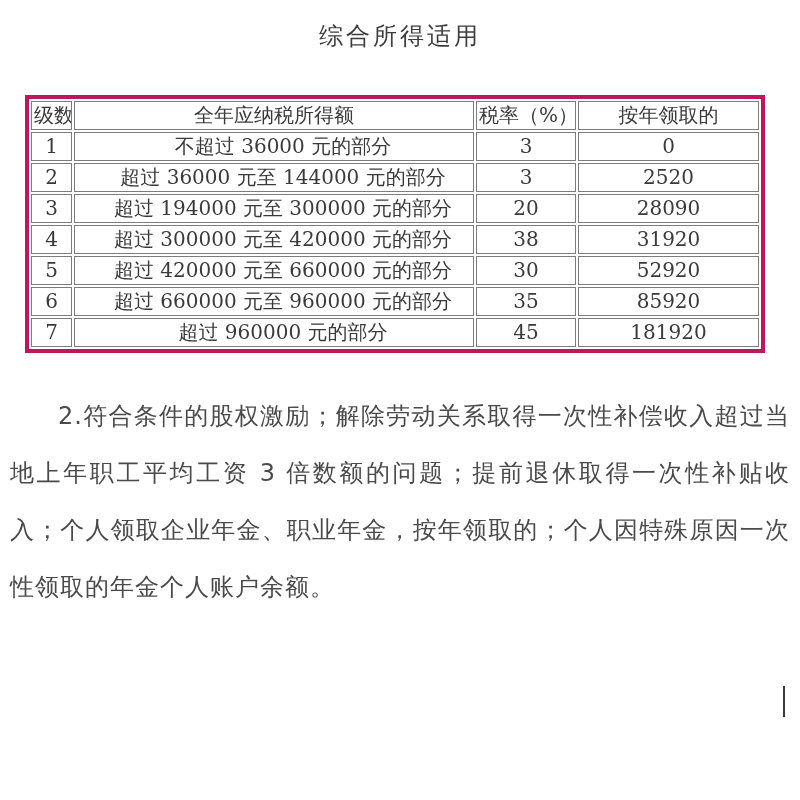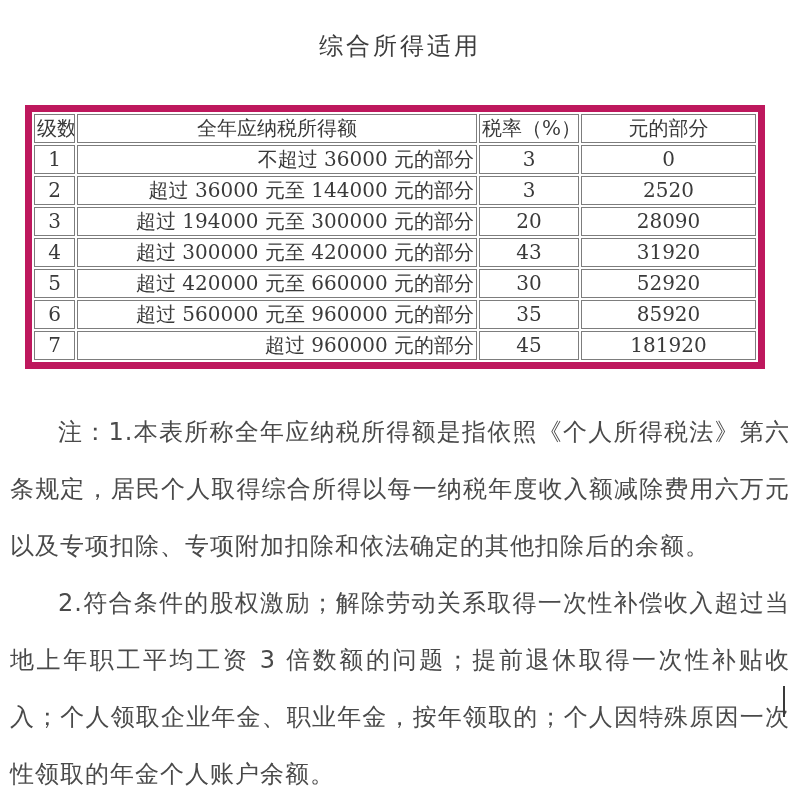--- a/index.html
+++ b/index.html
@@ -6,53 +6,53 @@
   html, body { margin: 0; padding: 0; }
   body {
     width: 800px;
     height: 800px;
     background: #ffffff;
     position: relative;
     overflow: hidden;
     font-family: "Liberation Sans", sans-serif;
   }
   .page-title {
-    margin: 30px 0 0 0;
+    margin: 20px 0 0 0;
     text-align: center;
     font-family: "DejaVu Serif", "Liberation Serif", serif;
     font-weight: normal;
     font-size: 24px;
     letter-spacing: 3px;
     color: #3d3d3d;
   }
   table.tax-table {
     margin: 43px 0 0 25px;
     width: 740px;
     table-layout: fixed;
     border-collapse: separate;
     border-spacing: 2px;
-    border: 7px solid #be185d;
+    border: 4px solid #be185d;
     background: #ffffff;
     font-family: "DejaVu Serif", "Liberation Serif", serif;
     font-size: 20px;
     color: #3a3a3a;
   }
   table.tax-table th,
   table.tax-table td {
     border: 1px solid #7d7d7d;
     height: 27px;
     line-height: 27px;
     padding: 0 2px;
     text-align: center;
     font-weight: normal;
     white-space: nowrap;
     overflow: hidden;
     background: #ffffff;
   }
-  table.tax-table td.income-cell { text-align: right; padding-left: 20px; }
+  table.tax-table td.income-cell { text-align: center; padding-left: 20px; }
   .notes {
     margin: 35px 10px 0 10px;
     width: 780px;
     font-family: "DejaVu Sans", "Liberation Sans", sans-serif;
     font-size: 24px;
     letter-spacing: 1px;
     line-height: 57px;
     color: #4a4a4a;
     text-align: justify;
   }
@@ -76,21 +76,21 @@
     <col style="width:41px">
     <col style="width:400px">
     <col style="width:100px">
     <col>
   </colgroup>
   <thead>
     <tr>
       <th>级数</th>
       <th>全年应纳税所得额</th>
       <th>税率（%）</th>
-      <th>元的部分</th>
+      <th>按年领取的</th>
     </tr>
   </thead>
   <tbody>
     <tr>
       <td>1</td>
       <td class="income-cell">不超过 36000 元的部分</td>
       <td>3</td>
       <td>0</td>
     </tr>
     <tr>
@@ -101,42 +101,41 @@
     </tr>
     <tr>
       <td>3</td>
       <td class="income-cell">超过 194000 元至 300000 元的部分</td>
       <td>20</td>
       <td>28090</td>
     </tr>
     <tr>
       <td>4</td>
       <td class="income-cell">超过 300000 元至 420000 元的部分</td>
-      <td>43</td>
+      <td>38</td>
       <td>31920</td>
     </tr>
     <tr>
       <td>5</td>
       <td class="income-cell">超过 420000 元至 660000 元的部分</td>
       <td>30</td>
       <td>52920</td>
     </tr>
     <tr>
       <td>6</td>
-      <td class="income-cell">超过 560000 元至 960000 元的部分</td>
+      <td class="income-cell">超过 660000 元至 960000 元的部分</td>
       <td>35</td>
       <td>85920</td>
     </tr>
     <tr>
       <td>7</td>
       <td class="income-cell">超过 960000 元的部分</td>
       <td>45</td>
       <td>181920</td>
     </tr>
   </tbody>
 </table>
 
 <div class="notes">
-  <p>注：1.本表所称全年应纳税所得额是指依照《个人所得税法》第六条规定，居民个人取得综合所得以每一纳税年度收入额减除费用六万元以及专项扣除、专项附加扣除和依法确定的其他扣除后的余额。</p>
   <p>2.符合条件的股权激励；解除劳动关系取得一次性补偿收入超过当地上年职工平均工资 3 倍数额的问题；提前退休取得一次性补贴收入；个人领取企业年金、职业年金，按年领取的；个人因特殊原因一次性领取的年金个人账户余额。</p>
 </div>
 
 <div class="text-cursor"></div>
 
 </body></html>

